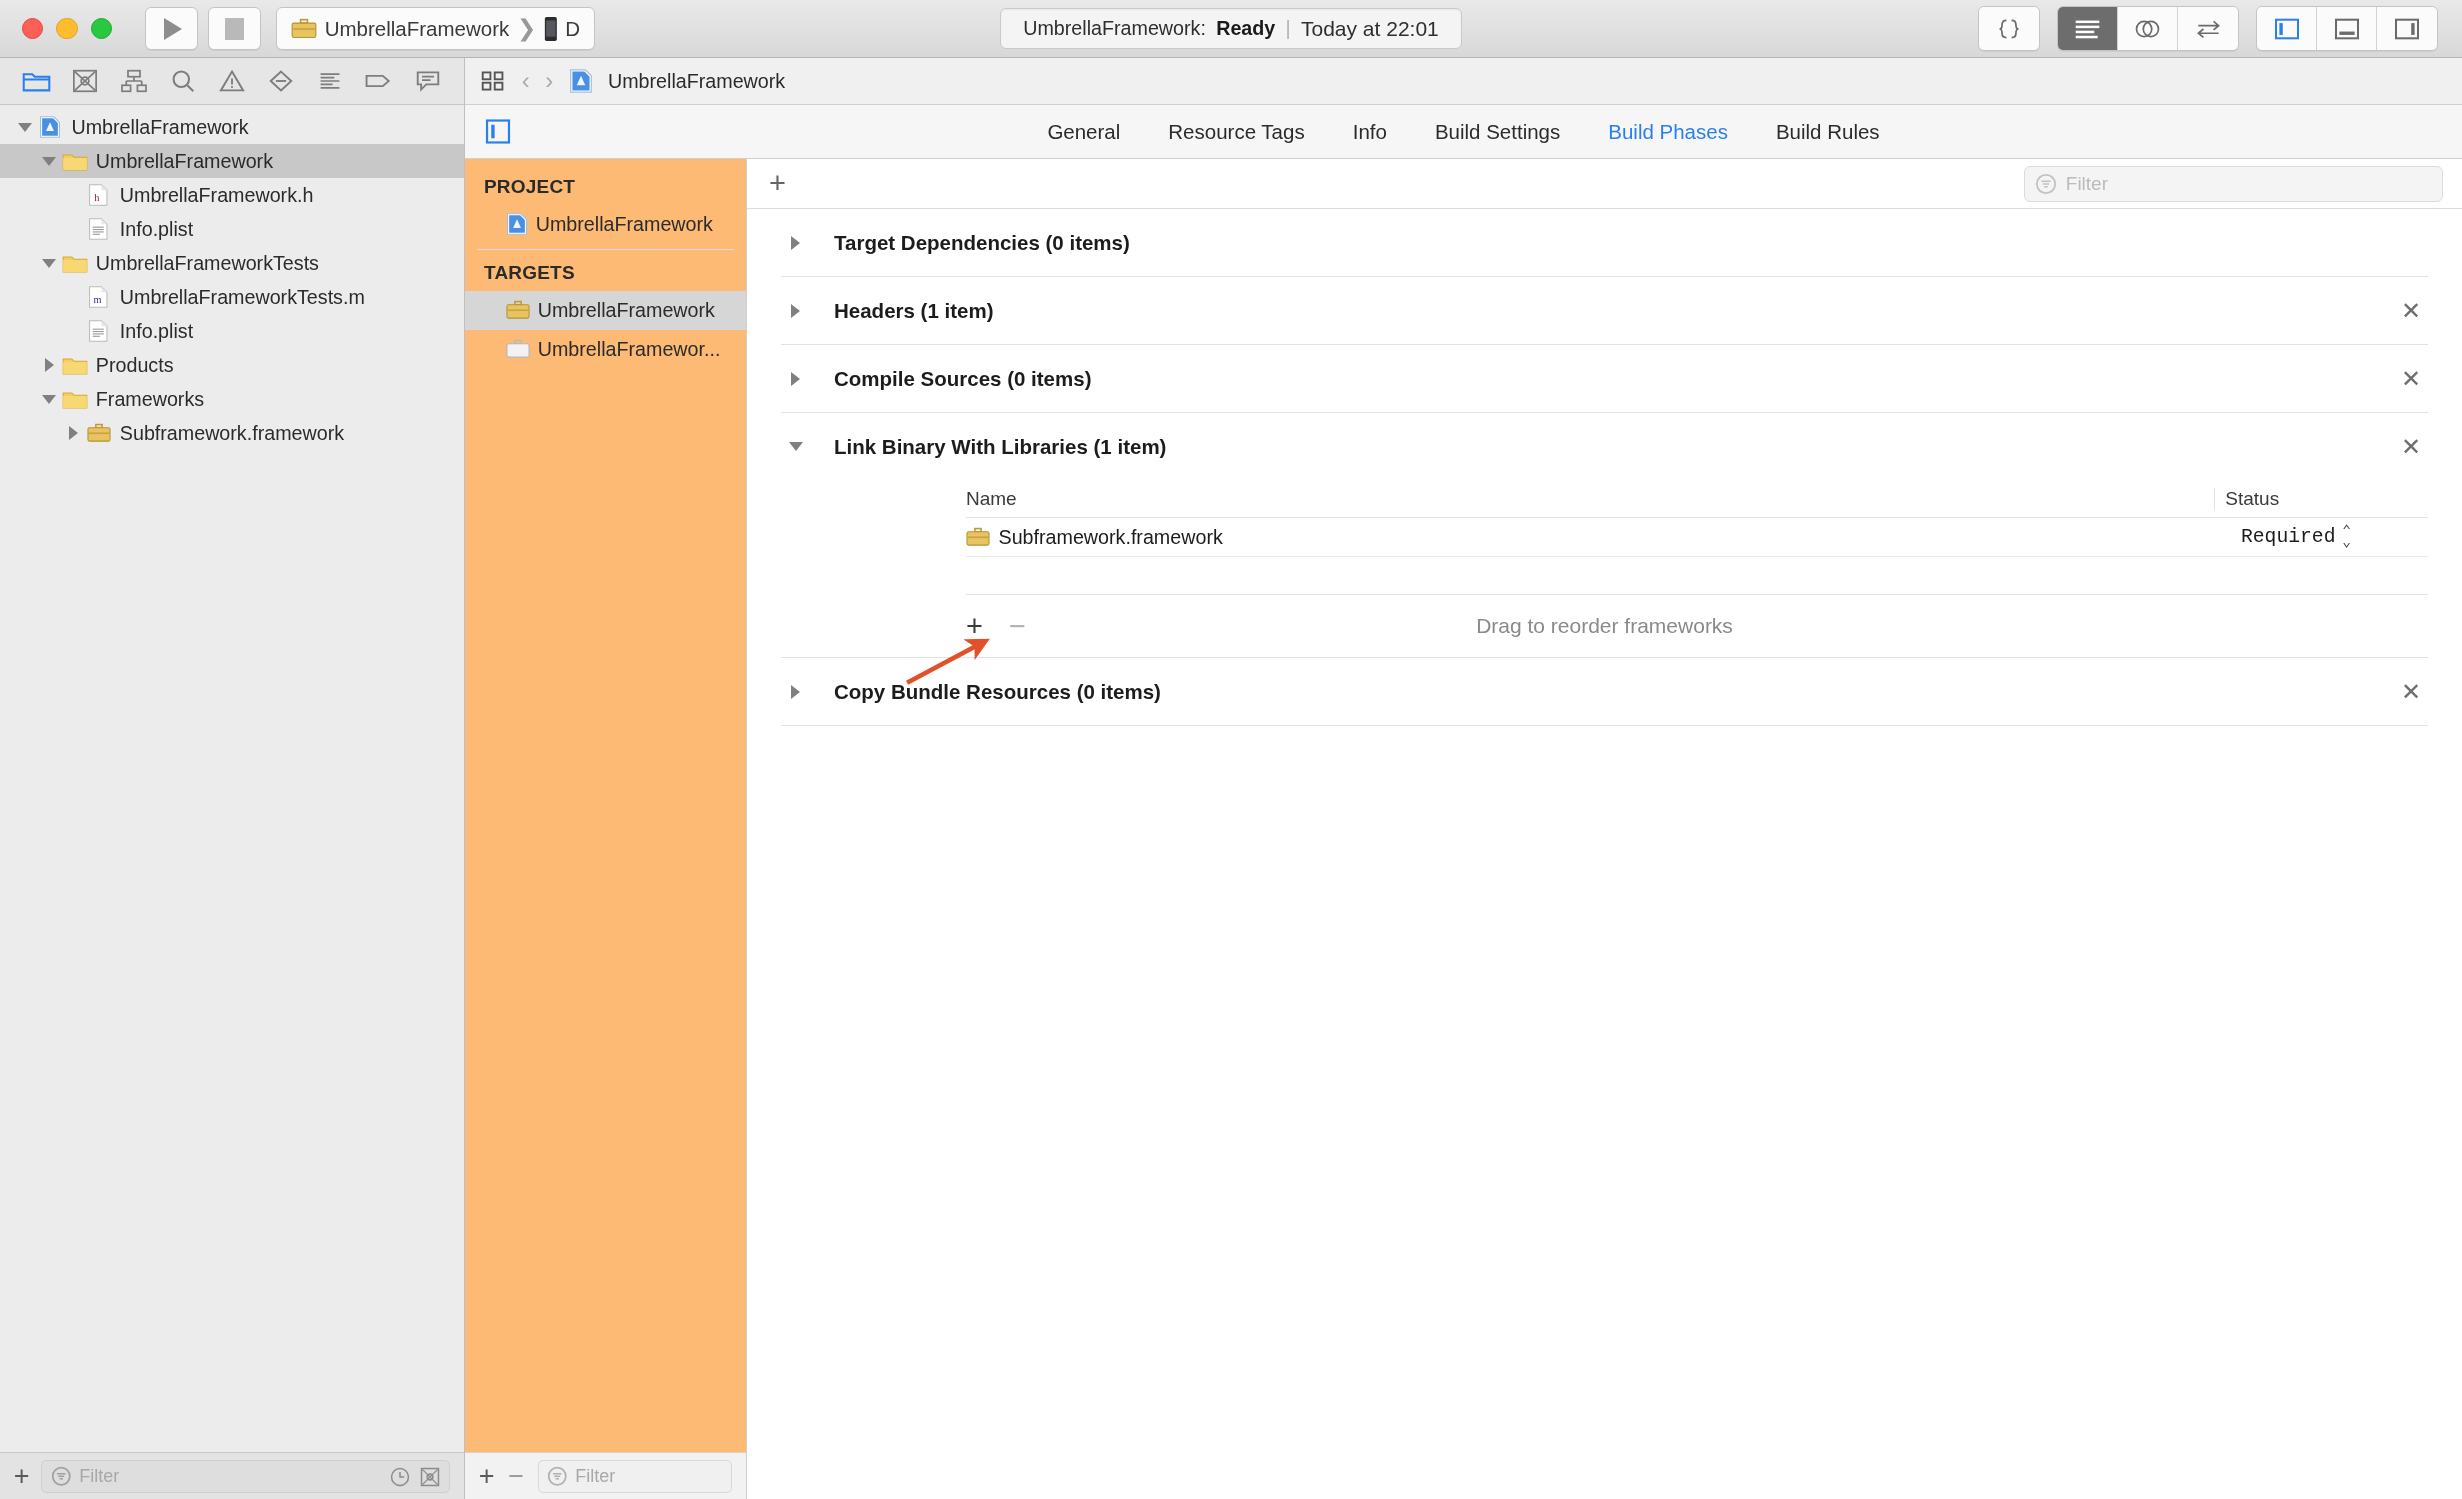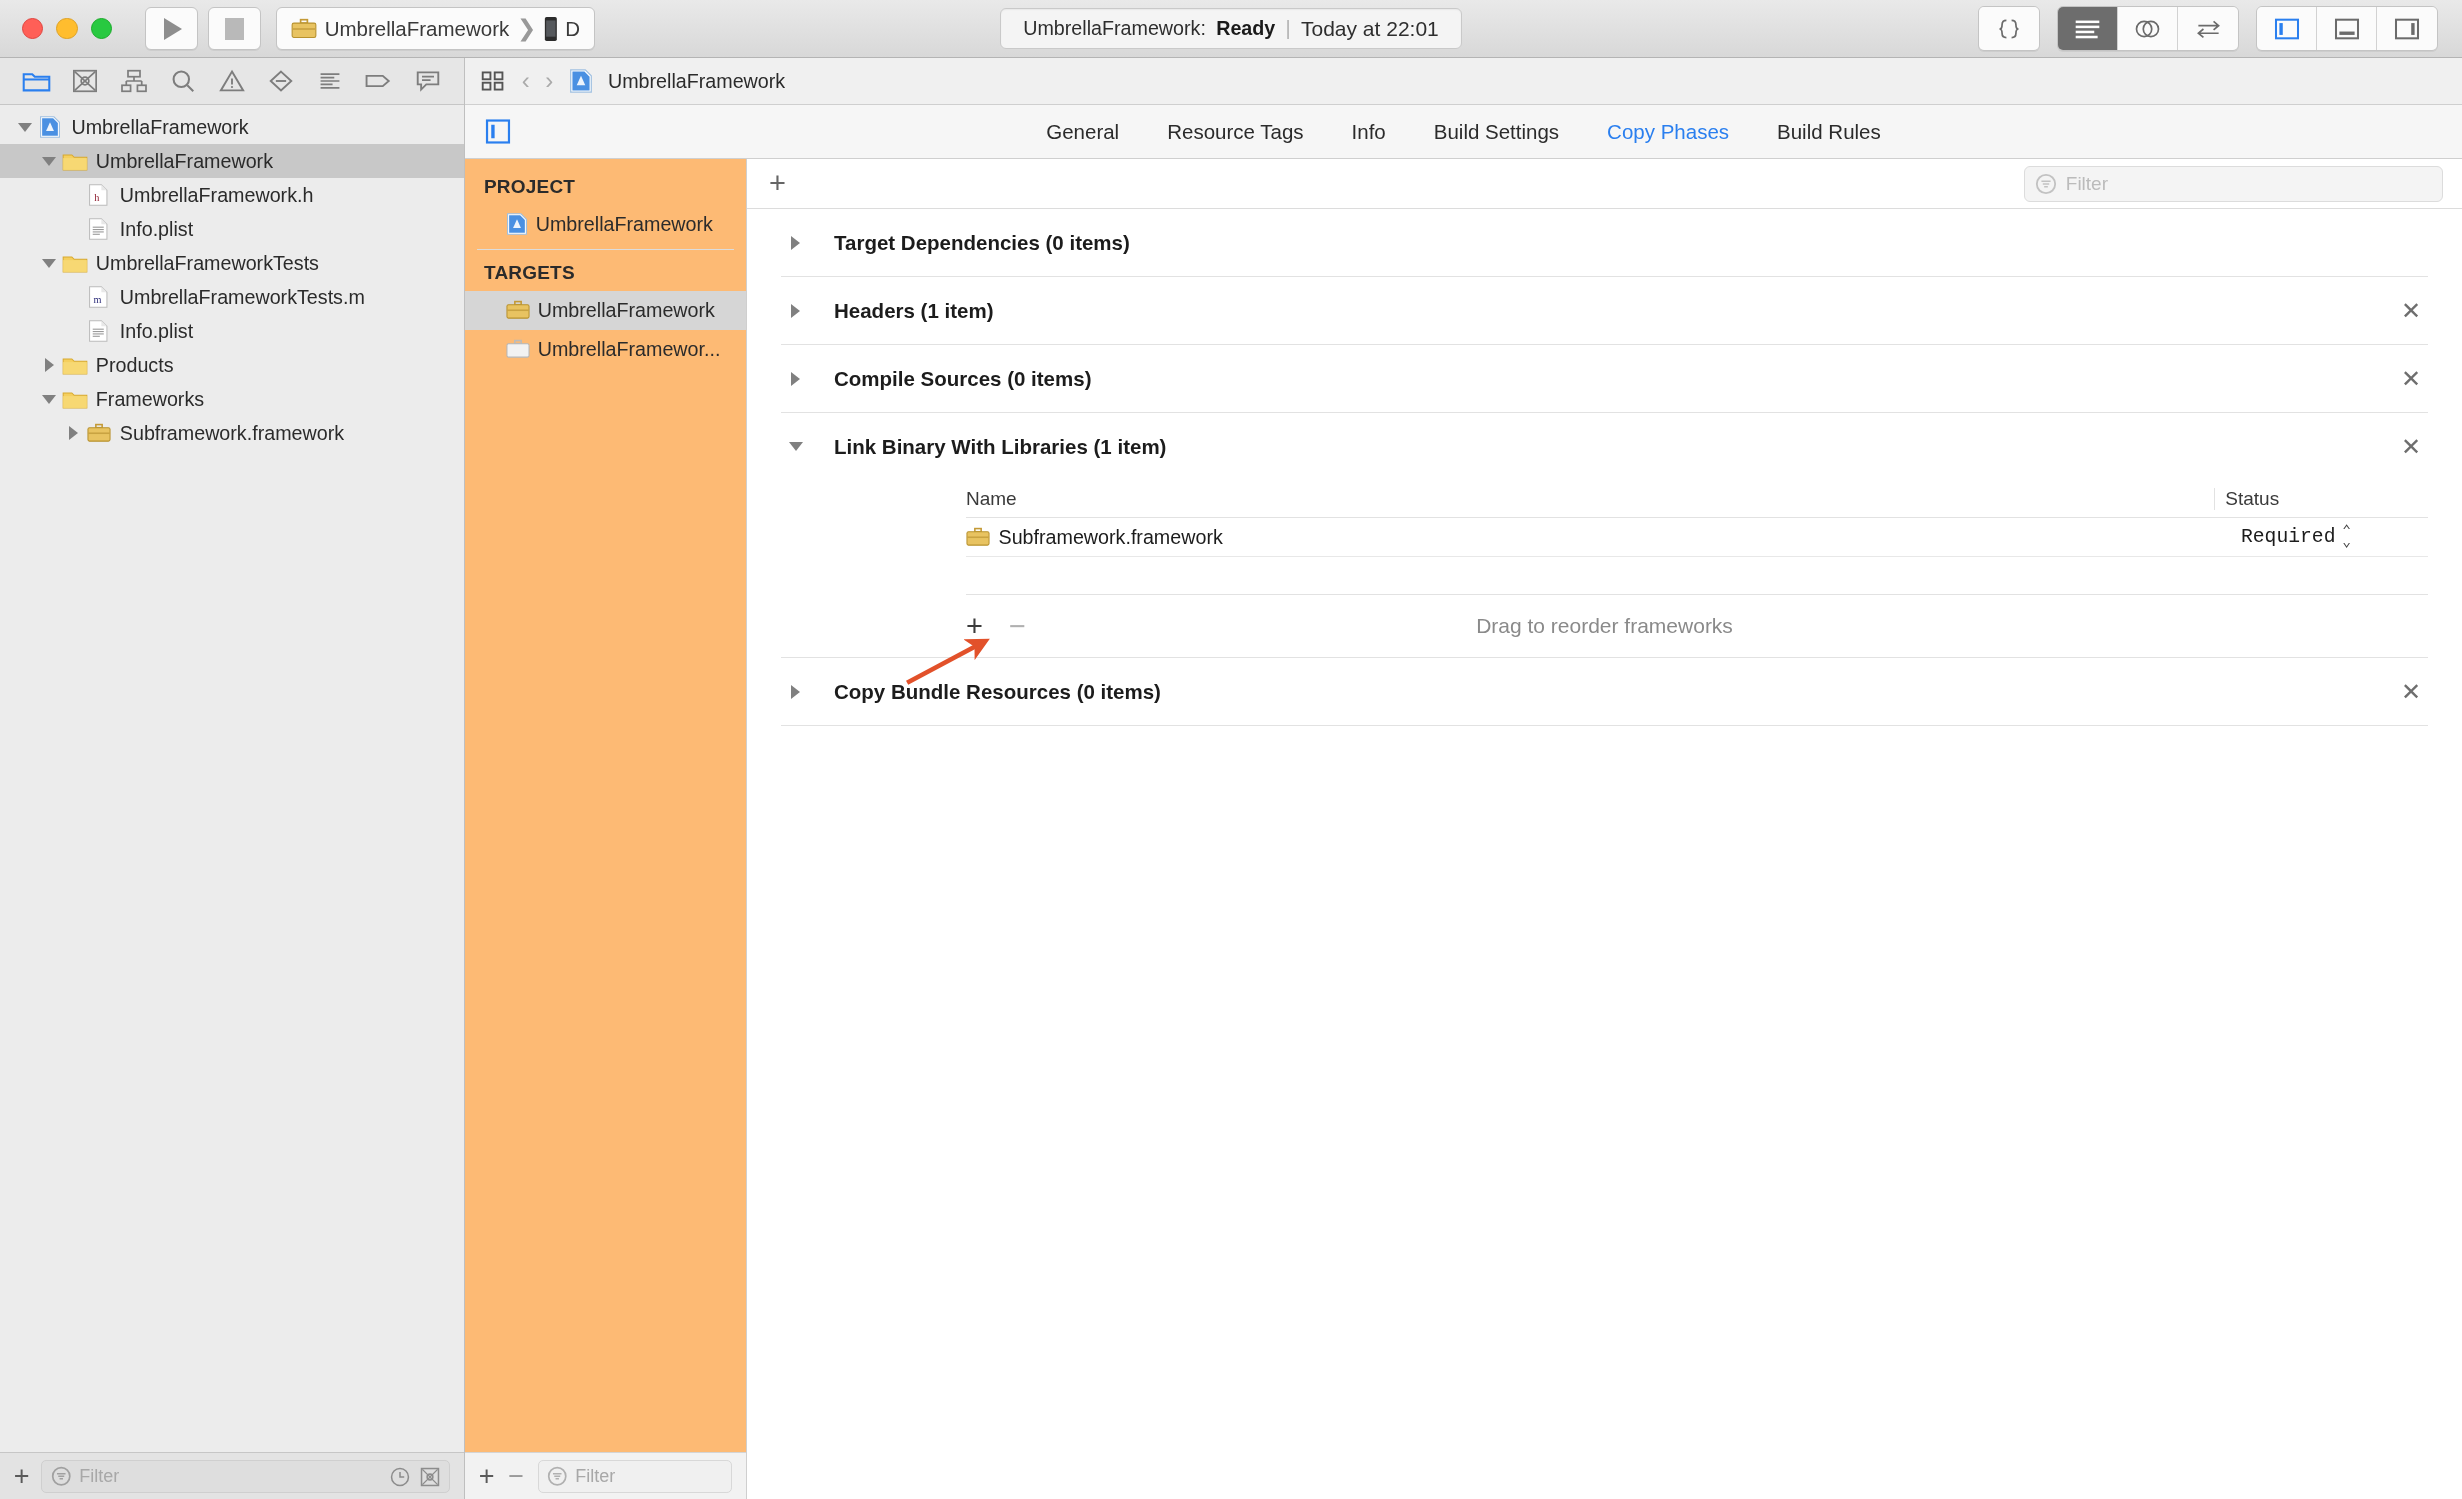--- a/index.html
+++ b/index.html
@@ -525,21 +525,21 @@
           <svg width="26" height="27" viewBox="0 0 30 32">
             <rect x="2" y="3" width="26" height="26" fill="none" stroke="#2a7fef" stroke-width="2.6"></rect>
             <rect x="7" y="8" width="4" height="16" fill="#2a7fef"></rect>
           </svg>
         </div>
         <div class="tabs">
             <span class="tab">General</span>
             <span class="tab">Resource Tags</span>
             <span class="tab">Info</span>
             <span class="tab">Build Settings</span>
-            <span class="tab active">Copy Phases</span>
+            <span class="tab active">Build Phases</span>
             <span class="tab">Build Rules</span>
           </div>
       </div>
 
       <div class="ed-body">
 
         <div class="proj-list">
           <div class="pl-scroll">
             <div class="pl-head">PROJECT</div>
             <div class="pl-row">

